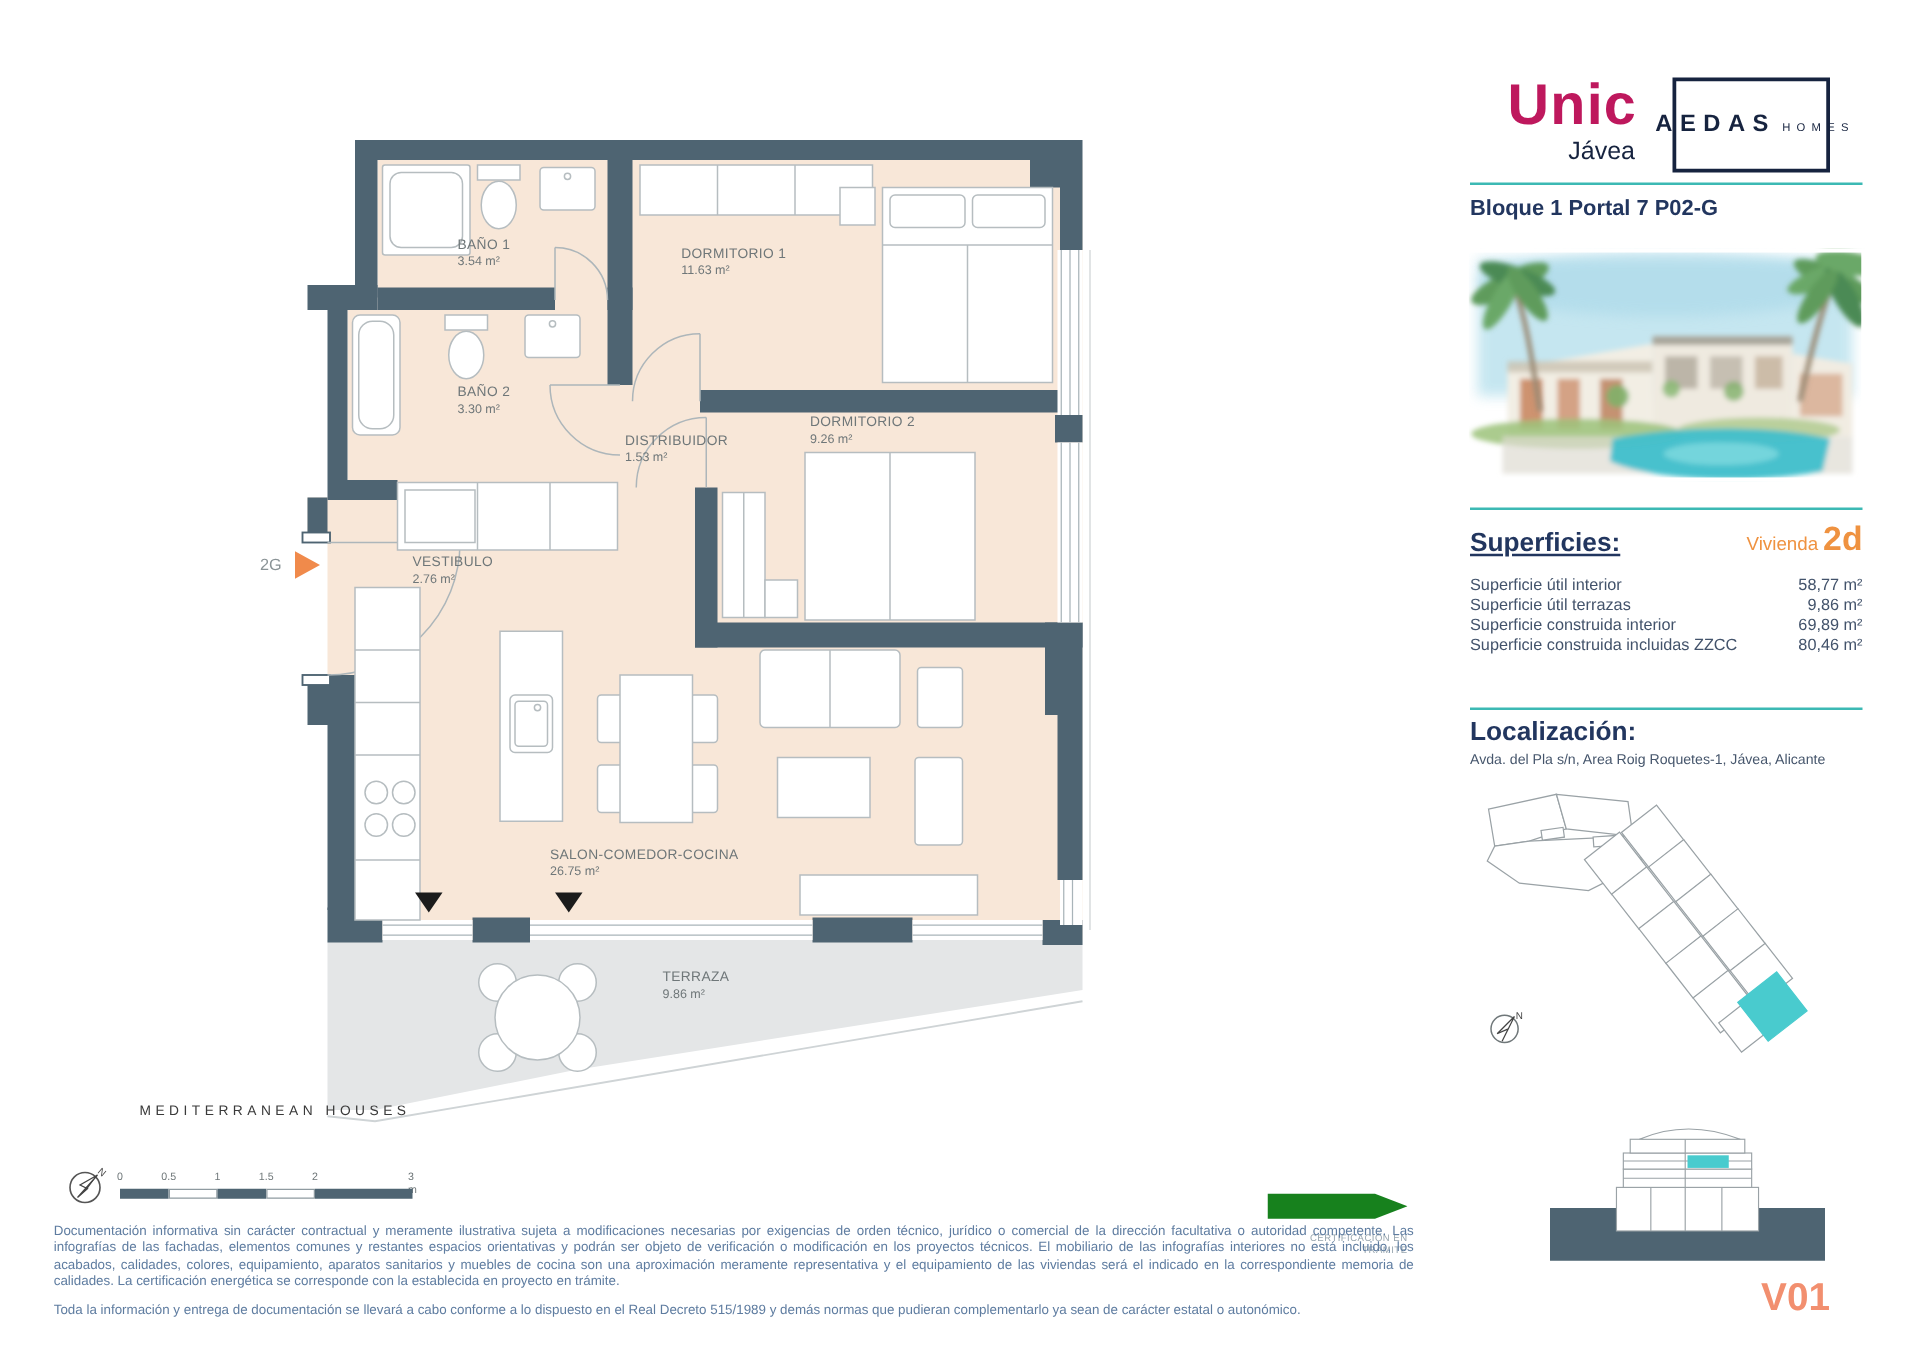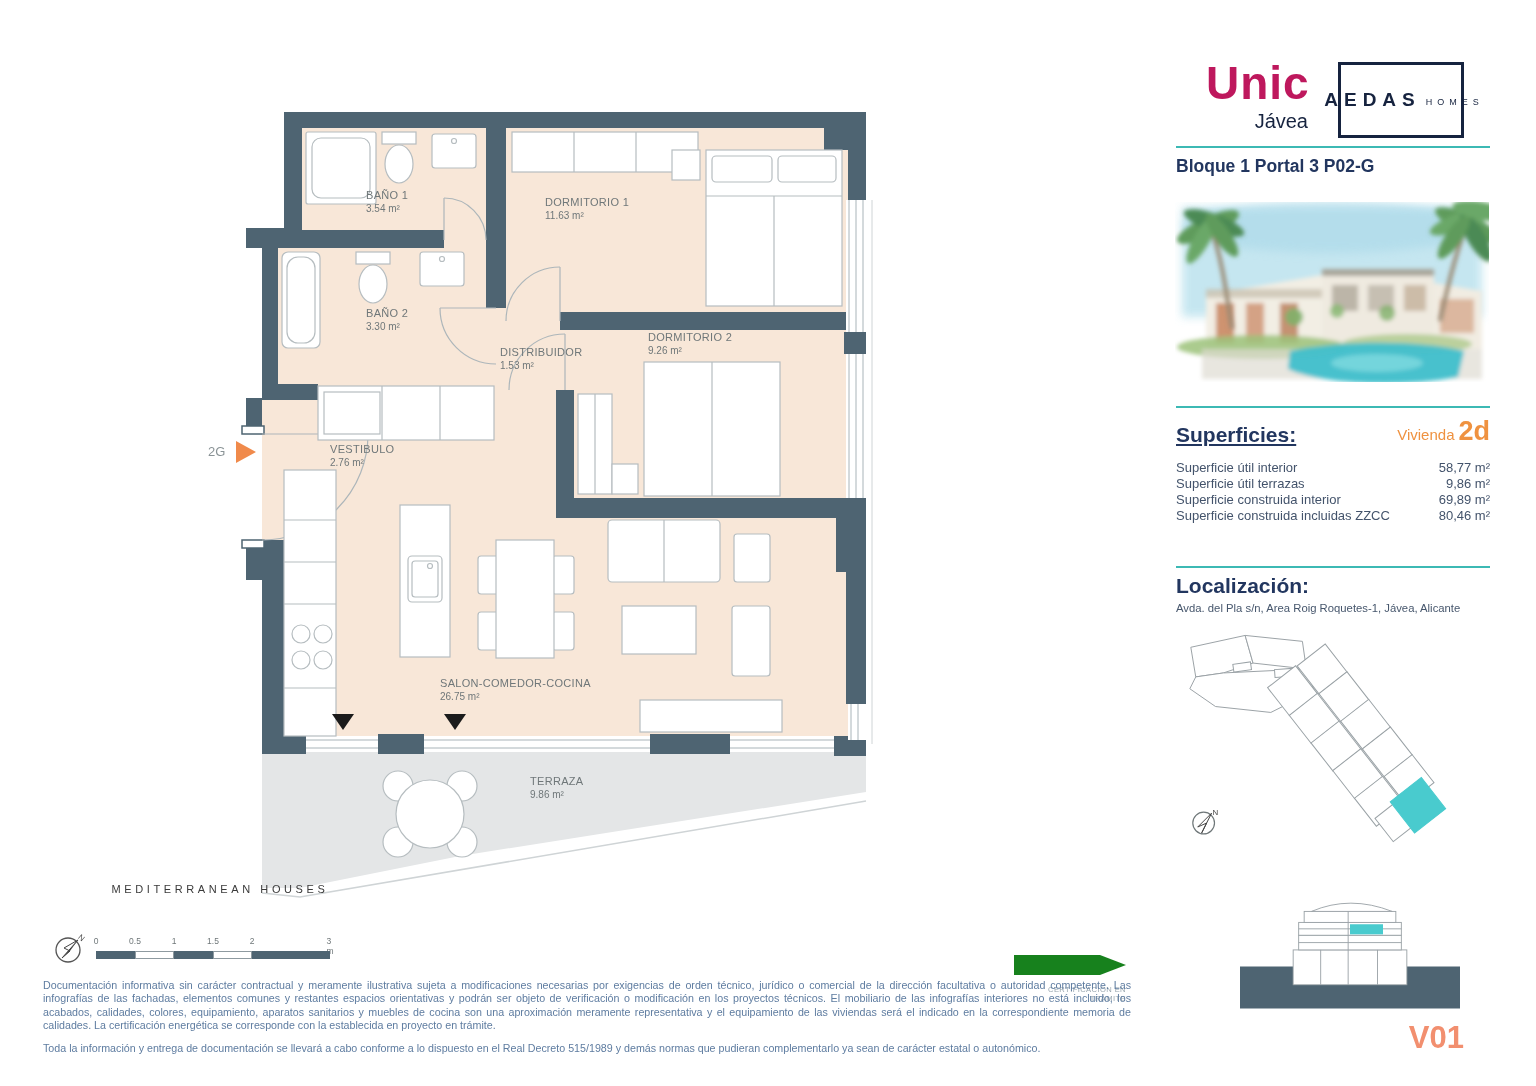--- a/index.html
+++ b/index.html
@@ -228,21 +228,21 @@
     </g>
   </svg>
 
   <div class="abs unic">Unic</div>
   <div class="abs javea">Jávea</div>
   <div class="abs aedas-box">
     <div class="aedas-main">AEDAS</div>
     <div class="aedas-sub">HOMES</div>
   </div>
   <div class="abs tealrule" style="left:1176px;top:146px;width:314px;"></div>
-  <div class="abs bloque">Bloque 1 Portal 3 P02-G</div>
+  <div class="abs bloque">Bloque 1 Portal 7 P02-G</div>
 
   <svg class="abs" style="left:1172px;top:199px" width="320" height="186" viewBox="0 0 320 186">
     <defs>
       <filter id="b2" x="-20%" y="-20%" width="140%" height="140%">
           <feGaussianBlur stdDeviation="2"></feGaussianBlur>
         </filter>
       <filter id="b4" x="-30%" y="-30%" width="160%" height="160%">
           <feGaussianBlur stdDeviation="5"></feGaussianBlur>
         </filter>
     </defs>

